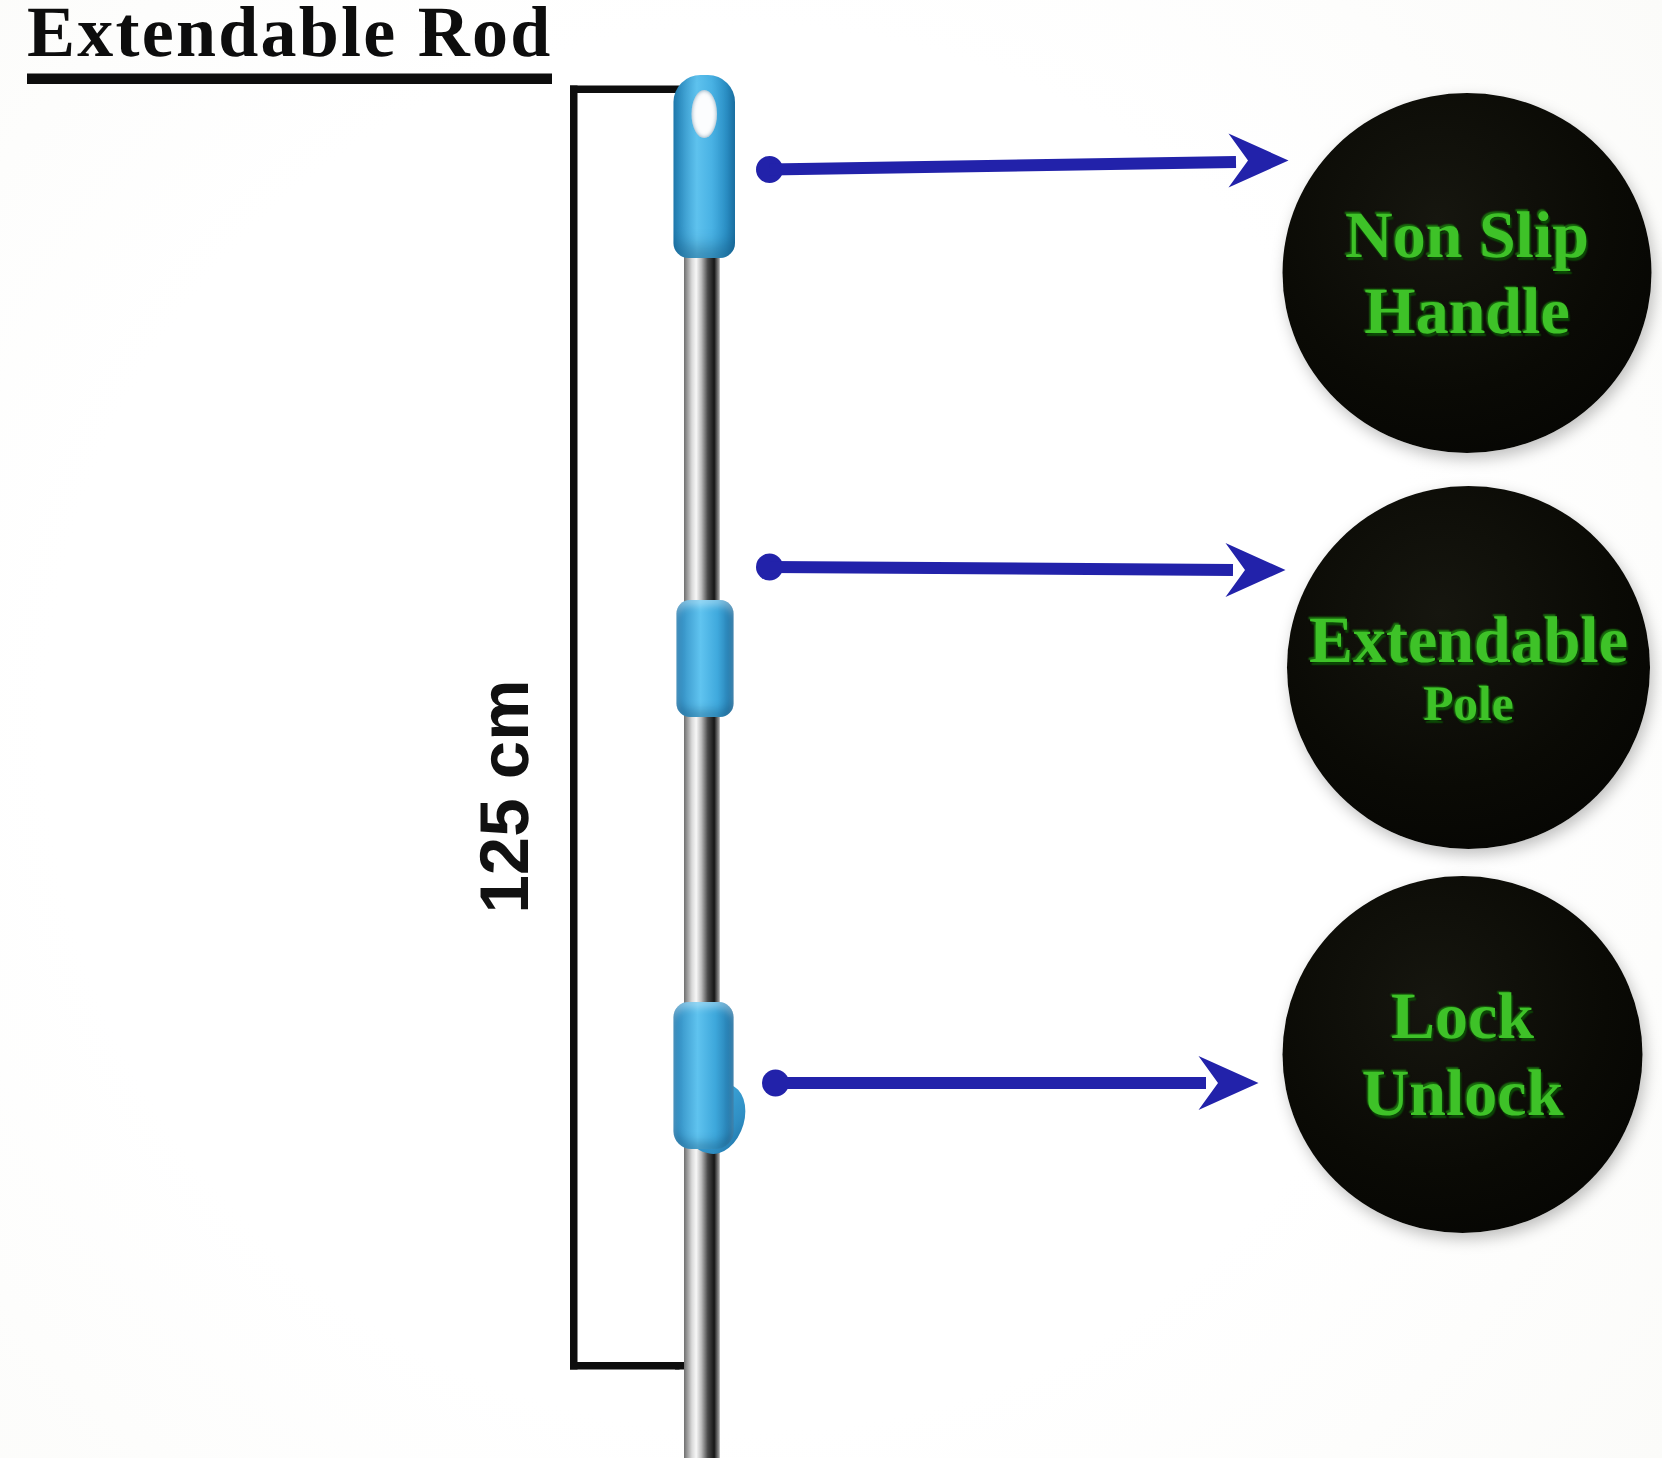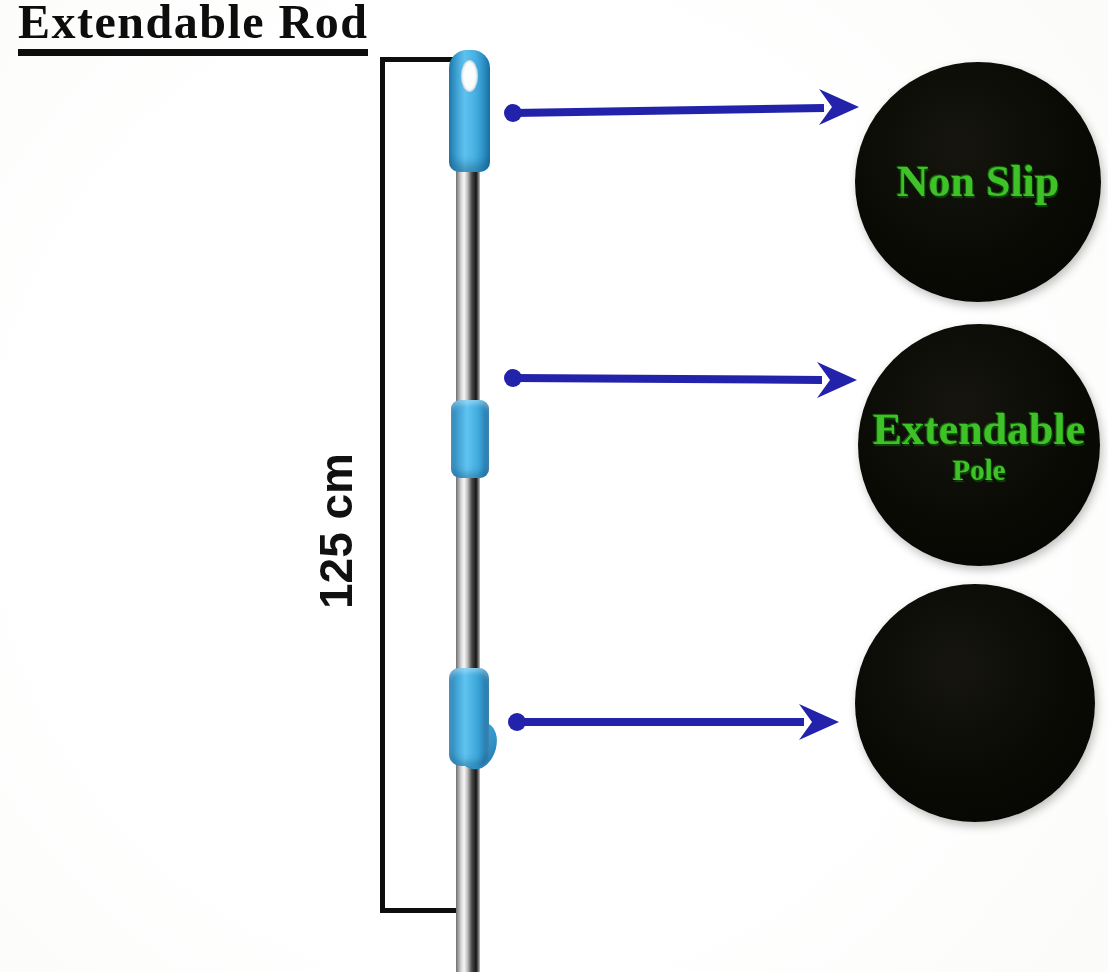--- a/index.html
+++ b/index.html
@@ -154,21 +154,21 @@
   .callout .line {
     font-family: "Liberation Serif", serif;
     font-weight: bold;
     font-size: 44px;
     line-height: 1.16;
     color: #3ec228;
     text-shadow: 1px 2px 1px #0c4a06, -1px -1px 1px #1a6e0e;
     white-space: nowrap;
   }
   .callout .line.small {
-    font-size: 29px;
+    font-size: 33px;
     line-height: 1.1;
   }
   .callout-1 { left: 855px; top: 62px;  width: 246px; height: 240px; }
   .callout-2 { left: 858px; top: 324px; width: 242px; height: 242px; }
   .callout-3 { left: 855px; top: 584px; width: 240px; height: 238px; }
 </style>
 </head>
 <body>
 
 <div class="canvas">
@@ -200,23 +200,26 @@
     </g>
     <g stroke="#2222aa" fill="#2222aa">
       <circle cx="517" cy="722" r="9" stroke="none"></circle>
       <line x1="517" y1="722" x2="804" y2="722" stroke-width="8"></line>
       <polygon points="839,722 799,704 812,722 799,740" stroke="none"></polygon>
     </g>
   </svg>
 
   <div class="callout callout-1">
     <span class="line">Non Slip</span>
+    <span class="line">Handle</span>
   </div>
 
   <div class="callout callout-2">
     <span class="line">Extendable</span>
     <span class="line small">Pole</span>
   </div>
 
   <div class="callout callout-3">
+    <span class="line">Lock</span>
+    <span class="line">Unlock</span>
   </div>
 
 </div>
 
 </body></html>

